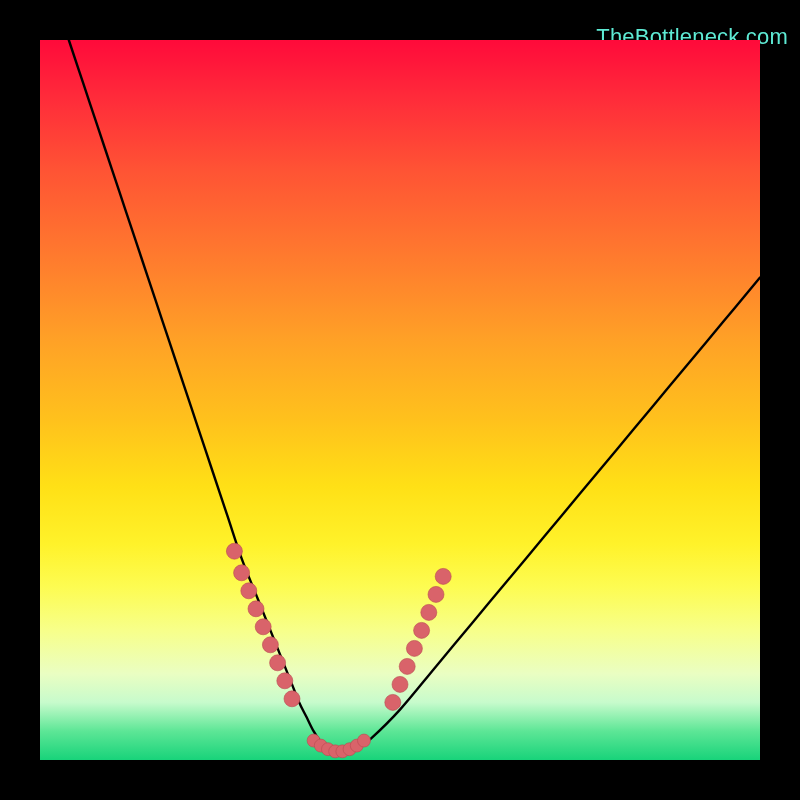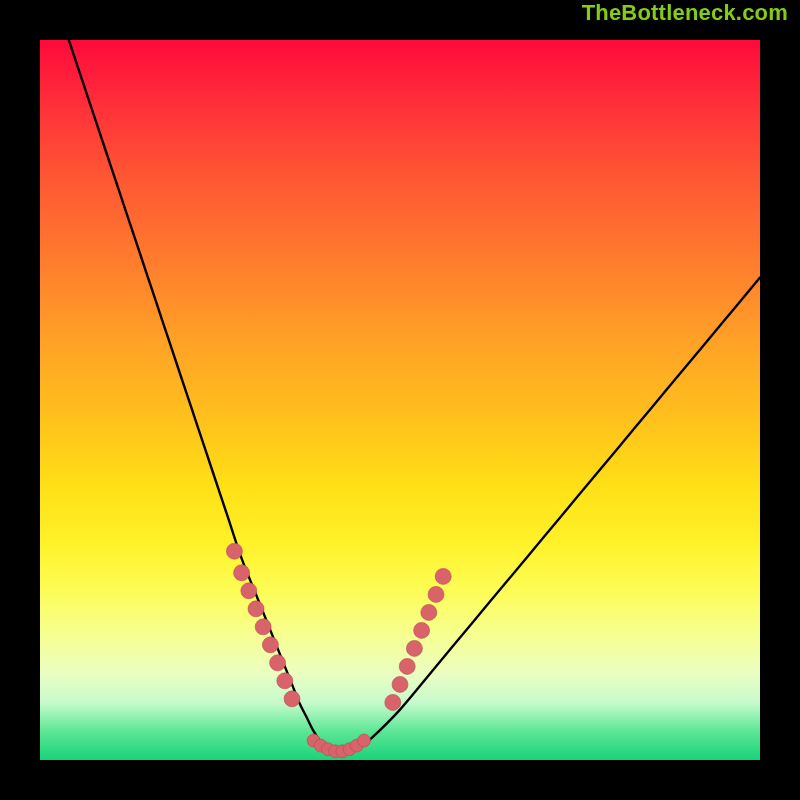--- a/index.html
+++ b/index.html
@@ -35,25 +35,25 @@
       #fdfc52 76%,
       #f7ff8a 82%,
       #eafec2 88%,
       #c7fbcc 92%,
       #5de696 96%,
       #18d37a 100%
     );
   }
   .attrib {
     position: absolute;
-    top: 0;
+    top: 24px;
     right: 12px;
-    color: #84cc16;
+    color: #5eead4;
     font-size: 22px;
-    font-weight: 700;
+    font-weight: 400;
     letter-spacing: 0.2px;
     user-select: none;
   }
   svg.curve {
     position: absolute;
     left: 0;
     top: 0;
     width: 720px;
     height: 720px;
     overflow: visible;

